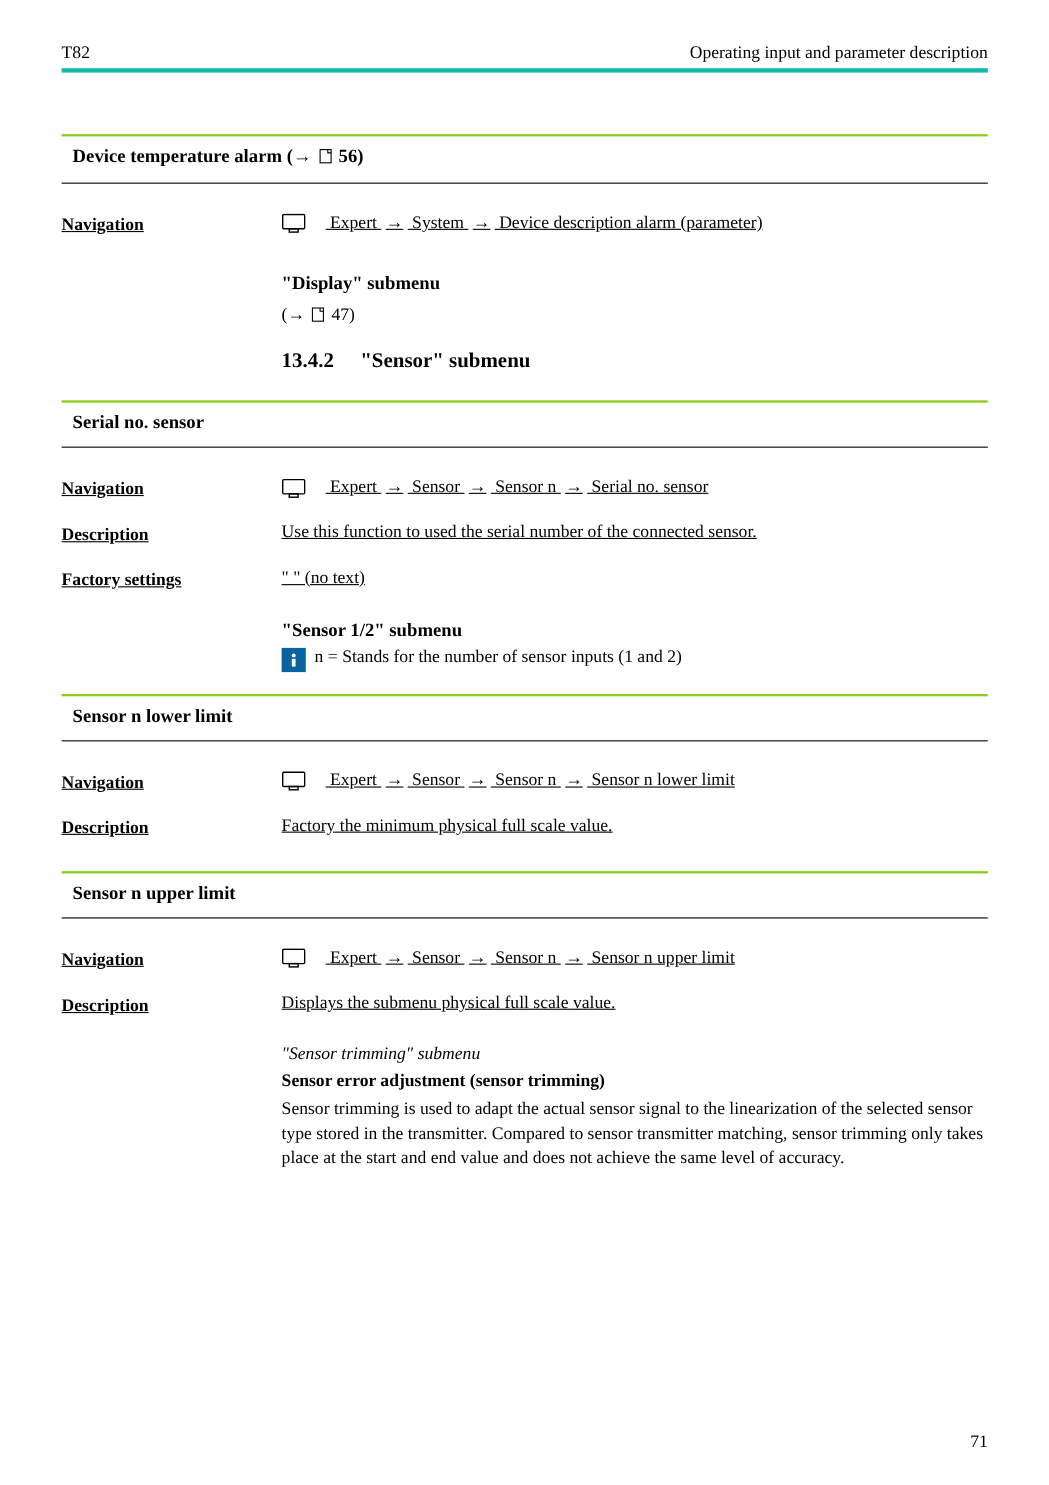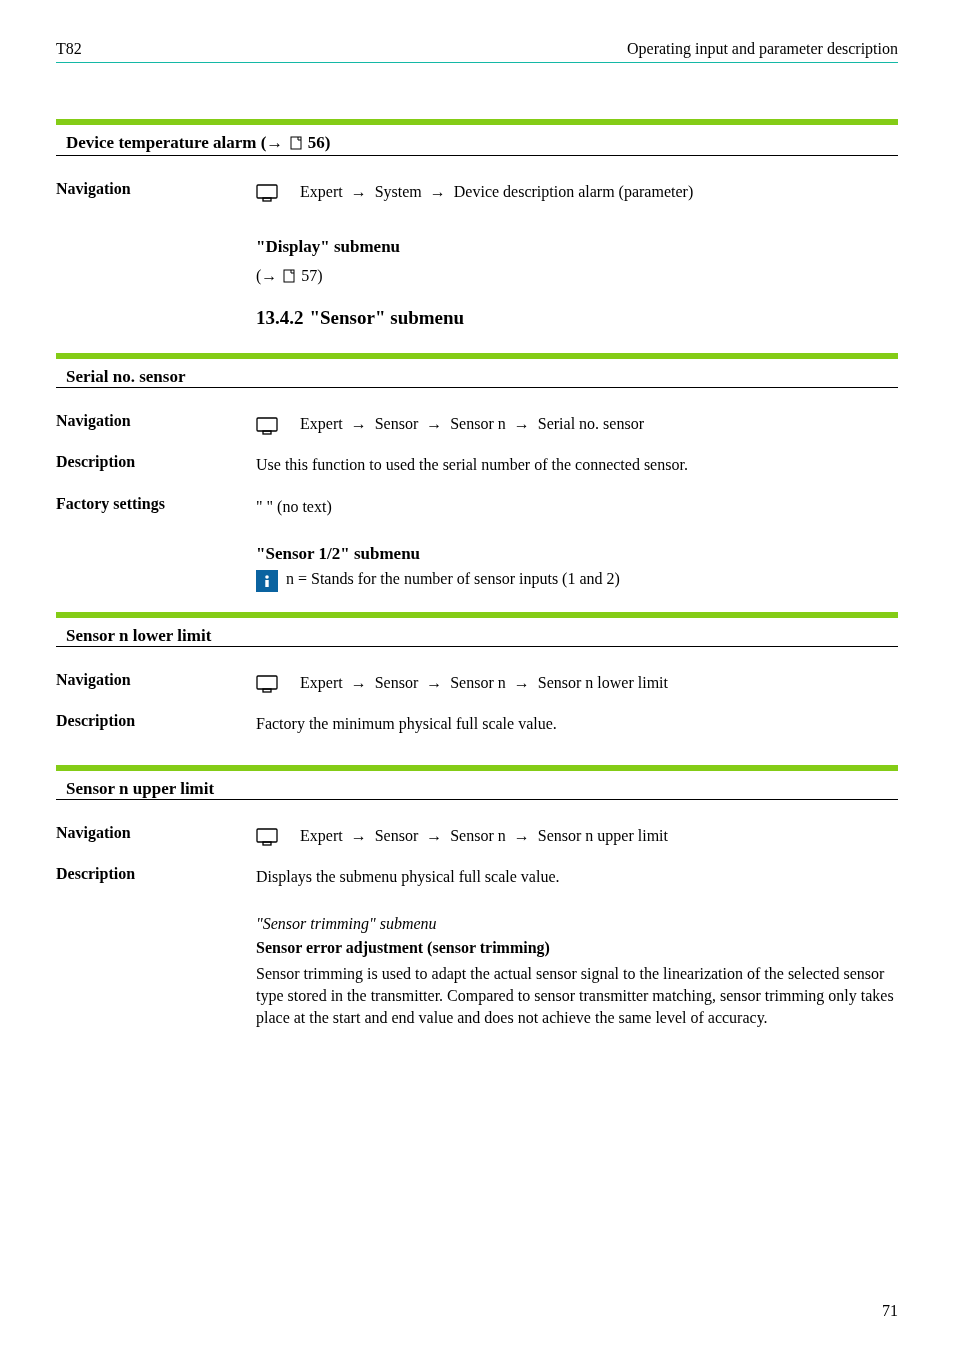--- a/index.html
+++ b/index.html
@@ -15,36 +15,37 @@
     height: 1350px;
     position: relative;
     box-sizing: border-box;
     padding: 40px 56px 40px 56px;
   }
   .header {
     display: flex;
     justify-content: space-between;
     font-size: 16px;
     padding-bottom: 4px;
-    border-bottom: 1px solid #14b8a6;
+    border-bottom: 4px solid #14b8a6;
     margin-bottom: 56px;
   }
   .param-title {
     font-weight: bold;
     font-size: 17px;
-    border-top: 6px solid #84cc16;
+    border-top: 2px solid #84cc16;
     border-bottom: 1px solid #000;
-    padding: 8px 0 0 10px;
+    padding: 8px 0 12px 10px;
     margin-top: 20px;
     margin-bottom: 24px;
   }
   .row {
     display: flex;
-    align-items: flex-start;
+    align-items: flex-end;
     margin-bottom: 18px;
+    text-decoration: underline;
   }
   .row-wide { margin-bottom: 30px; }
   .label-col {
     width: 200px;
     flex-shrink: 0;
     font-weight: bold;
     font-size: 16px;
   }
   .value-col {
     flex: 1;
@@ -69,21 +70,21 @@
     margin-bottom: 10px;
   }
   .ref-link { font-size: 16px; }
   .section-heading {
     margin-left: 200px;
     font-weight: bold;
     font-size: 19px;
     margin-top: 12px;
     margin-bottom: 24px;
   }
-  .section-num { margin-right: 6px; }
+  .section-num { margin-right: 24px; }
   .sub-block {
     margin-left: 200px;
     margin-top: 26px;
     margin-bottom: 20px;
   }
   .sub-title {
     font-weight: bold;
     font-size: 17px;
     margin-bottom: 6px;
   }
@@ -148,21 +149,21 @@
       <span>Expert </span><span class="arrow">→</span><span> System </span><span class="arrow">→</span><span> Device description alarm (parameter)</span>
     </div>
   </div>
 
   <div class="display-block">
     <div class="display-title">"Display" submenu</div>
     <div class="ref-link">
       <span>(→ </span><span class="page-icon"><svg width="12" height="14" viewBox="0 0 12 14">
             <rect x="1" y="1" width="10" height="12" fill="none" stroke="#000" stroke-width="1"></rect>
             <path d="M8 1 L8 4 L11 4" fill="none" stroke="#000" stroke-width="1"></path>
-          </svg></span> <span>57)</span>
+          </svg></span> <span>47)</span>
     </div>
   </div>
 
   <div class="section-heading">
     <span class="section-num">13.4.2</span><span>"Sensor" submenu</span>
   </div>
 
   <div class="param-title">Serial no. sensor</div>
 
   <div class="row">

